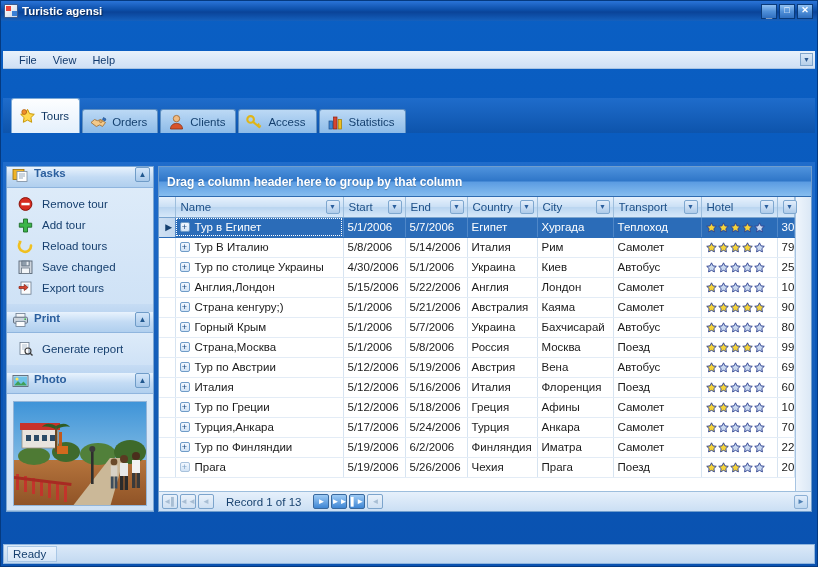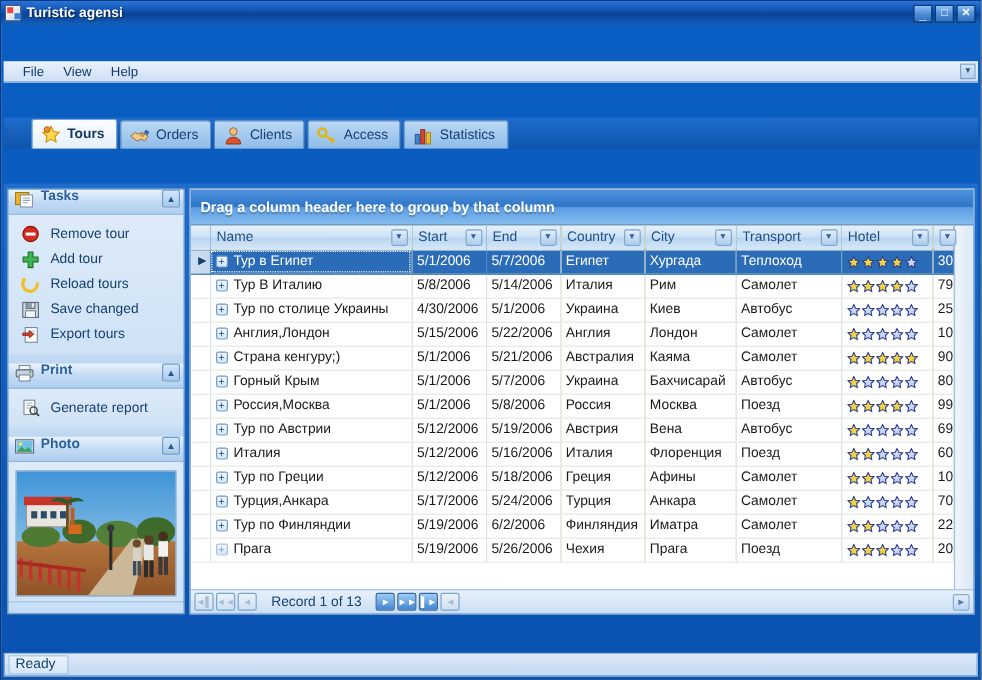--- a/index.html
+++ b/index.html
@@ -96,23 +96,22 @@
     margin-right: 2px;
     background: linear-gradient(180deg,#bcd9f5 0%,#8dbbe8 100%);
     border: 1px solid #5e8fc2; border-bottom: none;
     border-radius: 3px 3px 0 0;
     color: #15406f; font-size: 11.5px;
     white-space: nowrap;
   }
   .tab.active {
     background: linear-gradient(180deg,#fdfeff 0%,#e4f0fc 100%);
     border-color: #7aa8d6;
-    color: #103763; font-weight: bold;
-    height: 25px;
-    margin-left: 15px;
+    color: #103763; font-weight: normal;
+    height: 35px;
   }
   .tab .tic { width: 17px; height: 16px; position: relative; flex: 0 0 17px; }
 
   
   #body-area {
     flex: 1; display: flex;
     margin: 0 2px;
     background: linear-gradient(180deg,#1f6ccb 0%,#0d54ac 100%);
     padding: 4px 3px 0 3px;
     gap: 4px;
@@ -192,21 +191,21 @@
     background: linear-gradient(180deg,#4f93dd 0%,#2f76c8 48%,#5b9ce2 52%,#86bdef 100%);
     color: #fff; font-size: 12px; font-weight: bold;
     display: flex; align-items: center;
     padding-left: 8px;
     text-shadow: 0 1px 1px rgba(0,0,0,.25);
     border-bottom: 1px solid #2f6bb0;
   }
 
   
   #grid-scroll { flex: 1; display: flex; min-height: 0; }
-  #grid-main { flex: 1; display: flex; flex-direction: column; min-width: 0; background:#fef9c3; }
+  #grid-main { flex: 1; display: flex; flex-direction: column; min-width: 0; background:#84cc16; }
   table.grid { border-collapse: collapse; width: 100%; table-layout: fixed; }
   table.grid th {
     background: linear-gradient(180deg,#e7f1fc 0%,#cbe0f5 48%,#bad5f0 52%,#d6e8f9 100%);
     border-right: 1px solid #9dbedd;
     border-bottom: 1px solid #7ba5cf;
     height: 20px;
     font-weight: normal;
     font-size: 11.5px;
     color: #1c4f87;
     text-align: left;
@@ -874,21 +873,21 @@
                       </svg>
                     </span>
                   </td>
                   <td class="c-price">800</td>
                 </tr>
                 <tr>
                   <td class="c-ind"></td>
                   <td class="c-name">
                     <span class="namecell">
                       <span class="expander">+</span>
-                      <span>Россия,Москва</span>
+                      <span>Страна,Москва</span>
                     </span>
                   </td>
                   <td class="c-start">5/1/2006</td>
                   <td class="c-end">5/8/2006</td>
                   <td class="c-country">Россия</td>
                   <td class="c-city">Москва</td>
                   <td class="c-transport">Поезд</td>
                   <td class="c-hotel">
                     <span class="stars">
                       <svg class="star" viewBox="0 0 12 12">

